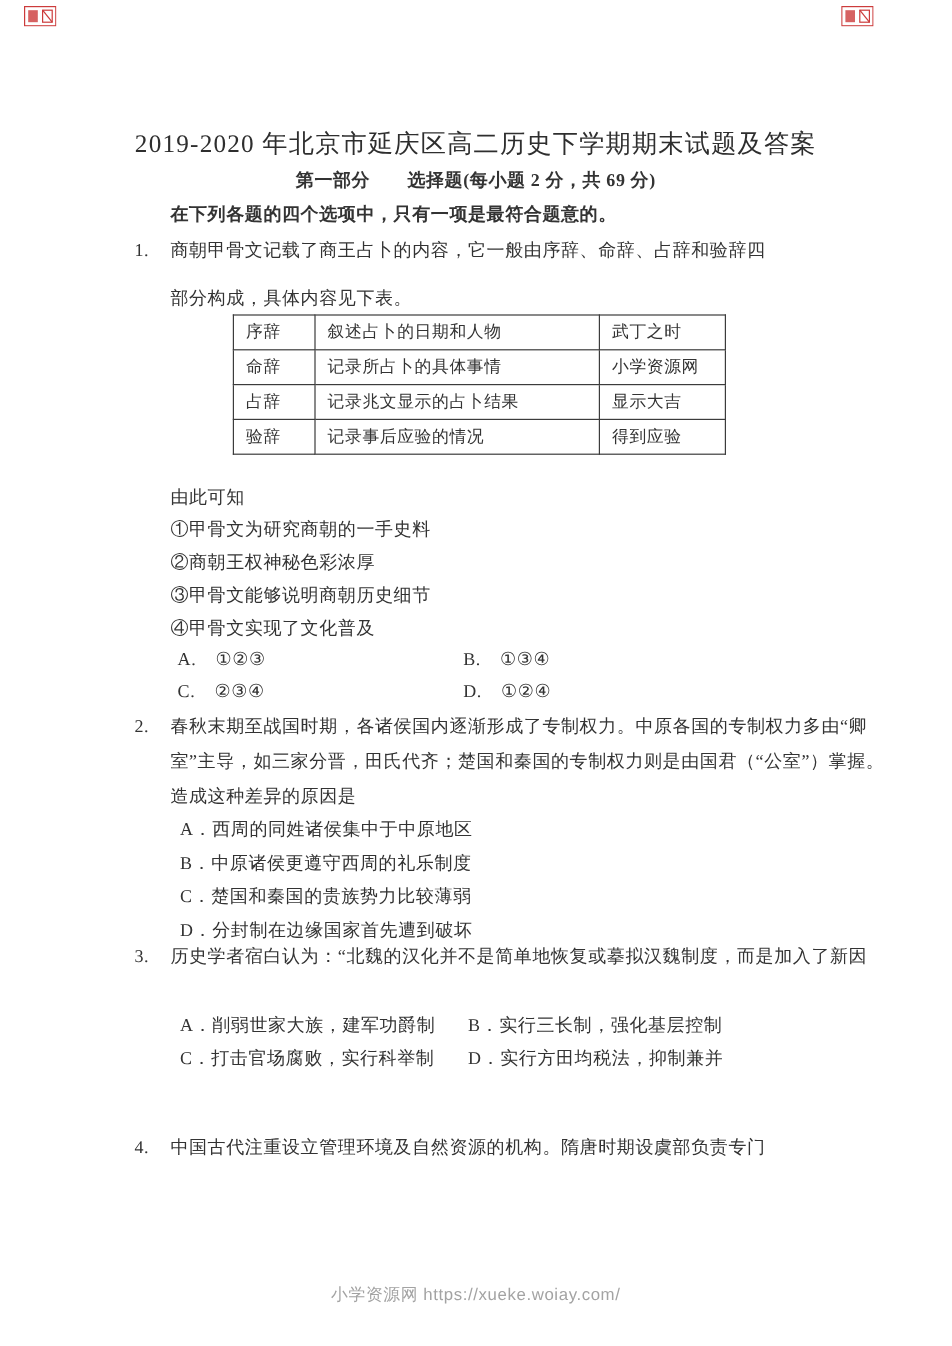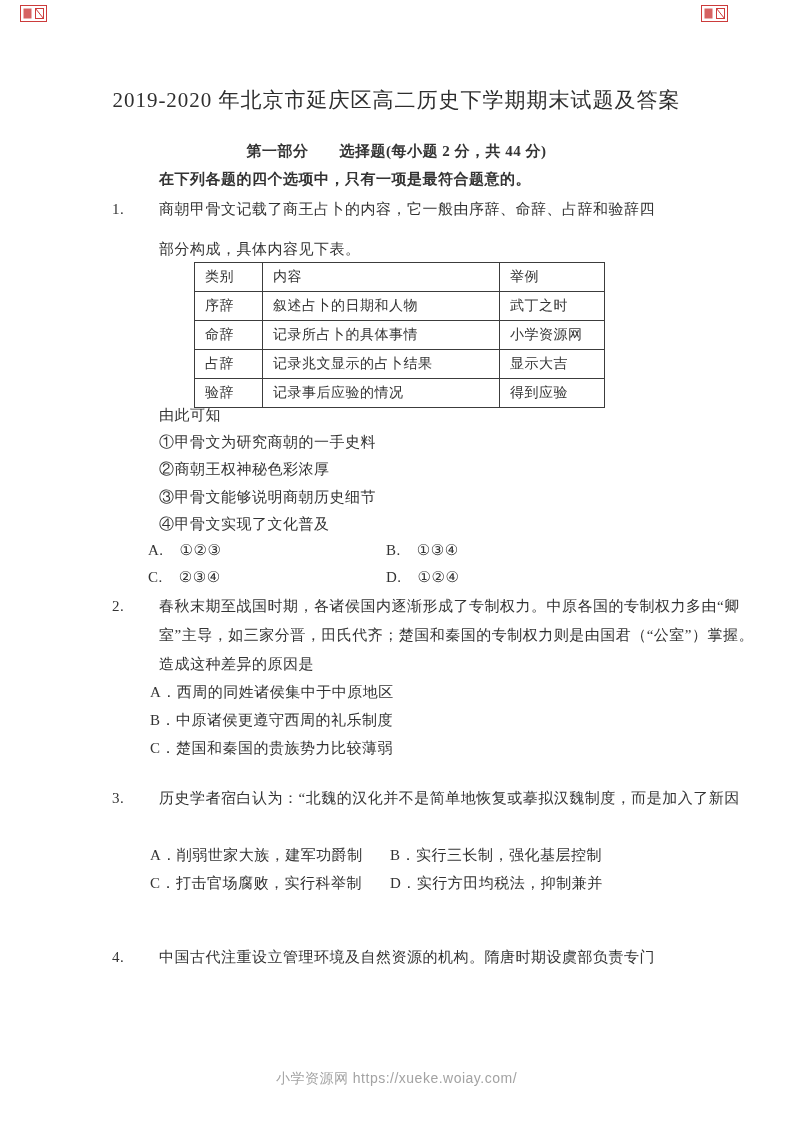--- a/index.html
+++ b/index.html
@@ -7,23 +7,23 @@
     position:relative;
     width:793px;height:1122px;
     background:#ffffff;
     font-family:"Liberation Serif","DejaVu Serif",serif;
     color:#333333;
     overflow:hidden;
   }
   .abs{position:absolute;white-space:nowrap;line-height:20px;font-size:15px;letter-spacing:0.5px;}
   .b{font-weight:bold;}
   .center{left:0;width:793px;text-align:center;}
-  .title{font-size:21px;letter-spacing:1px;color:#2e2e2e;}
+  .title{font-size:21px;letter-spacing:1px;color:#2e2e2e;margin-top:20px;}
   .qnum{left:112px;}
-  .qtext{left:159px;text-align:right;}
+  .qtext{left:142px;text-align:right;}
   .opt{left:150px;}
   .colB{left:386px;}
   .colB3{left:390px;}
   table.dtable{
     position:absolute;left:194px;top:262px;
     border-collapse:collapse;
   }
   table.dtable td{
     border:1px solid #3c3c3c;
     height:28px;
@@ -62,34 +62,29 @@
   <div class="corner-mark right">
     <svg width="27" height="17" viewBox="0 0 27 17">
       <rect x="0.5" y="0.5" width="26" height="16" fill="none" stroke="#cc3b3b" stroke-width="1"></rect>
       <rect x="3.5" y="3.5" width="8" height="10" fill="#cc3b3b" opacity="0.8"></rect>
       <rect x="15.5" y="3.5" width="8" height="10" fill="none" stroke="#cc3b3b"></rect>
       <line x1="15.5" y1="3.5" x2="23.5" y2="13.5" stroke="#cc3b3b"></line>
     </svg>
   </div>
 
   <div class="abs center title" style="top:90px">2019-2020 年北京市延庆区高二历史下学期期末试题及答案</div>
-  <div class="abs center b" style="top:141px">第一部分　　选择题(每小题 2 分，共 44 分)</div>
+  <div class="abs center b" style="top:141px">第一部分　　选择题(每小题 2 分，共 69 分)</div>
   <div class="abs qtext b" style="top:169px">在下列各题的四个选项中，只有一项是最符合题意的。</div>
 
   <div class="abs qnum" style="top:199px">1.</div>
   <div class="abs qtext" style="top:199px">商朝甲骨文记载了商王占卜的内容，它一般由序辞、命辞、占辞和验辞四</div>
   <div class="abs qtext" style="top:239px">部分构成，具体内容见下表。</div>
 
   <table class="dtable">
     <tbody>
-      <tr>
-        <td class="c1">类别</td>
-        <td class="c2">内容</td>
-        <td class="c3">举例</td>
-      </tr>
       <tr>
         <td class="c1">序辞</td>
         <td class="c2">叙述占卜的日期和人物</td>
         <td class="c3">武丁之时</td>
       </tr>
       <tr>
         <td class="c1">命辞</td>
         <td class="c2">记录所占卜的具体事情</td>
         <td class="c3">小学资源网</td>
       </tr>
@@ -125,20 +120,21 @@
     <span class="choice-label">D.</span><span>①②④</span>
   </div>
 
   <div class="abs qnum" style="top:596px">2.</div>
   <div class="abs qtext" style="top:596px">春秋末期至战国时期，各诸侯国内逐渐形成了专制权力。中原各国的专制权力多由“卿</div>
   <div class="abs qtext" style="top:625px">室”主导，如三家分晋，田氏代齐；楚国和秦国的专制权力则是由国君（“公室”）掌握。</div>
   <div class="abs qtext" style="top:654px">造成这种差异的原因是</div>
   <div class="abs opt" style="top:682px">A．西周的同姓诸侯集中于中原地区</div>
   <div class="abs opt" style="top:710px">B．中原诸侯更遵守西周的礼乐制度</div>
   <div class="abs opt" style="top:738px">C．楚国和秦国的贵族势力比较薄弱</div>
+  <div class="abs opt" style="top:766px">D．分封制在边缘国家首先遭到破坏</div>
 
   <div class="abs qnum" style="top:788px">3.</div>
   <div class="abs qtext" style="top:788px">历史学者宿白认为：“北魏的汉化并不是简单地恢复或摹拟汉魏制度，而是加入了新因</div>
   <div class="abs opt" style="top:845px">A．削弱世家大族，建军功爵制</div>
   <div class="abs colB3" style="top:845px">B．实行三长制，强化基层控制</div>
   <div class="abs opt" style="top:873px">C．打击官场腐败，实行科举制</div>
   <div class="abs colB3" style="top:873px">D．实行方田均税法，抑制兼并</div>
 
   <div class="abs qnum" style="top:947px">4.</div>
   <div class="abs qtext" style="top:947px">中国古代注重设立管理环境及自然资源的机构。隋唐时期设虞部负责专门</div>

